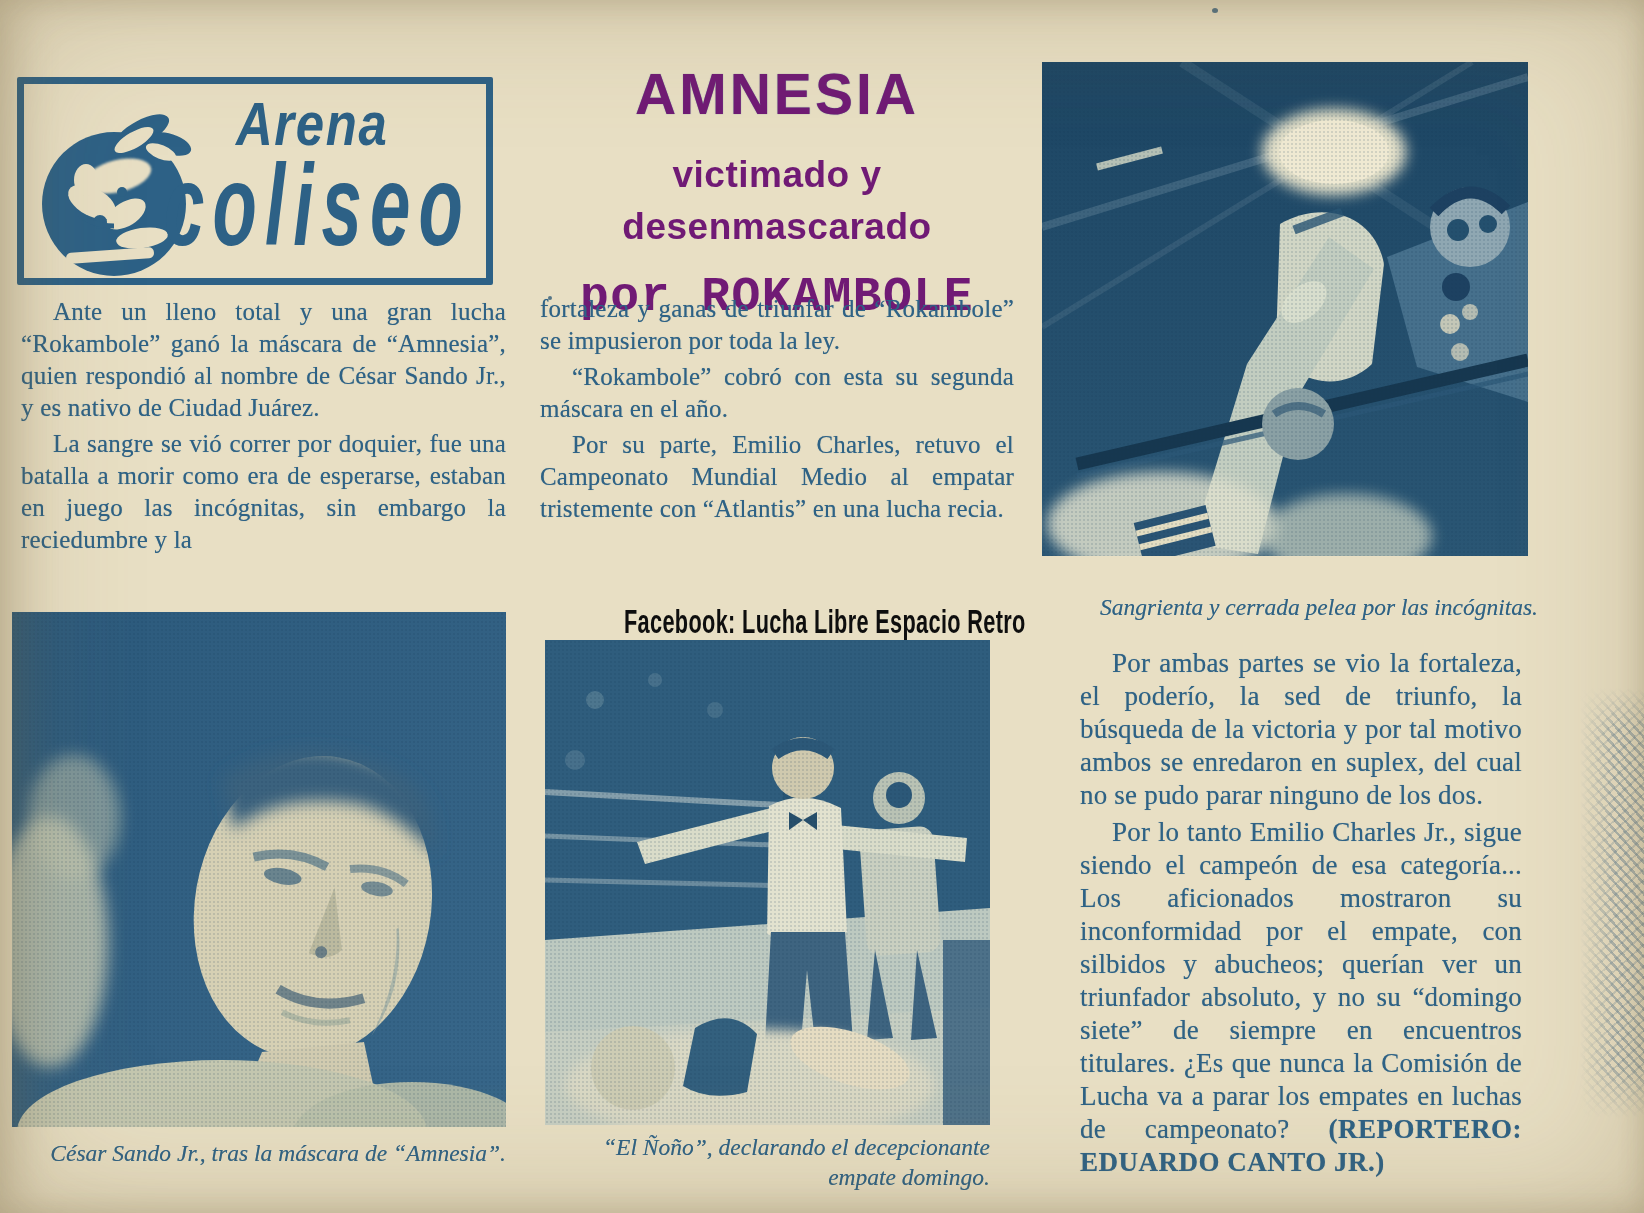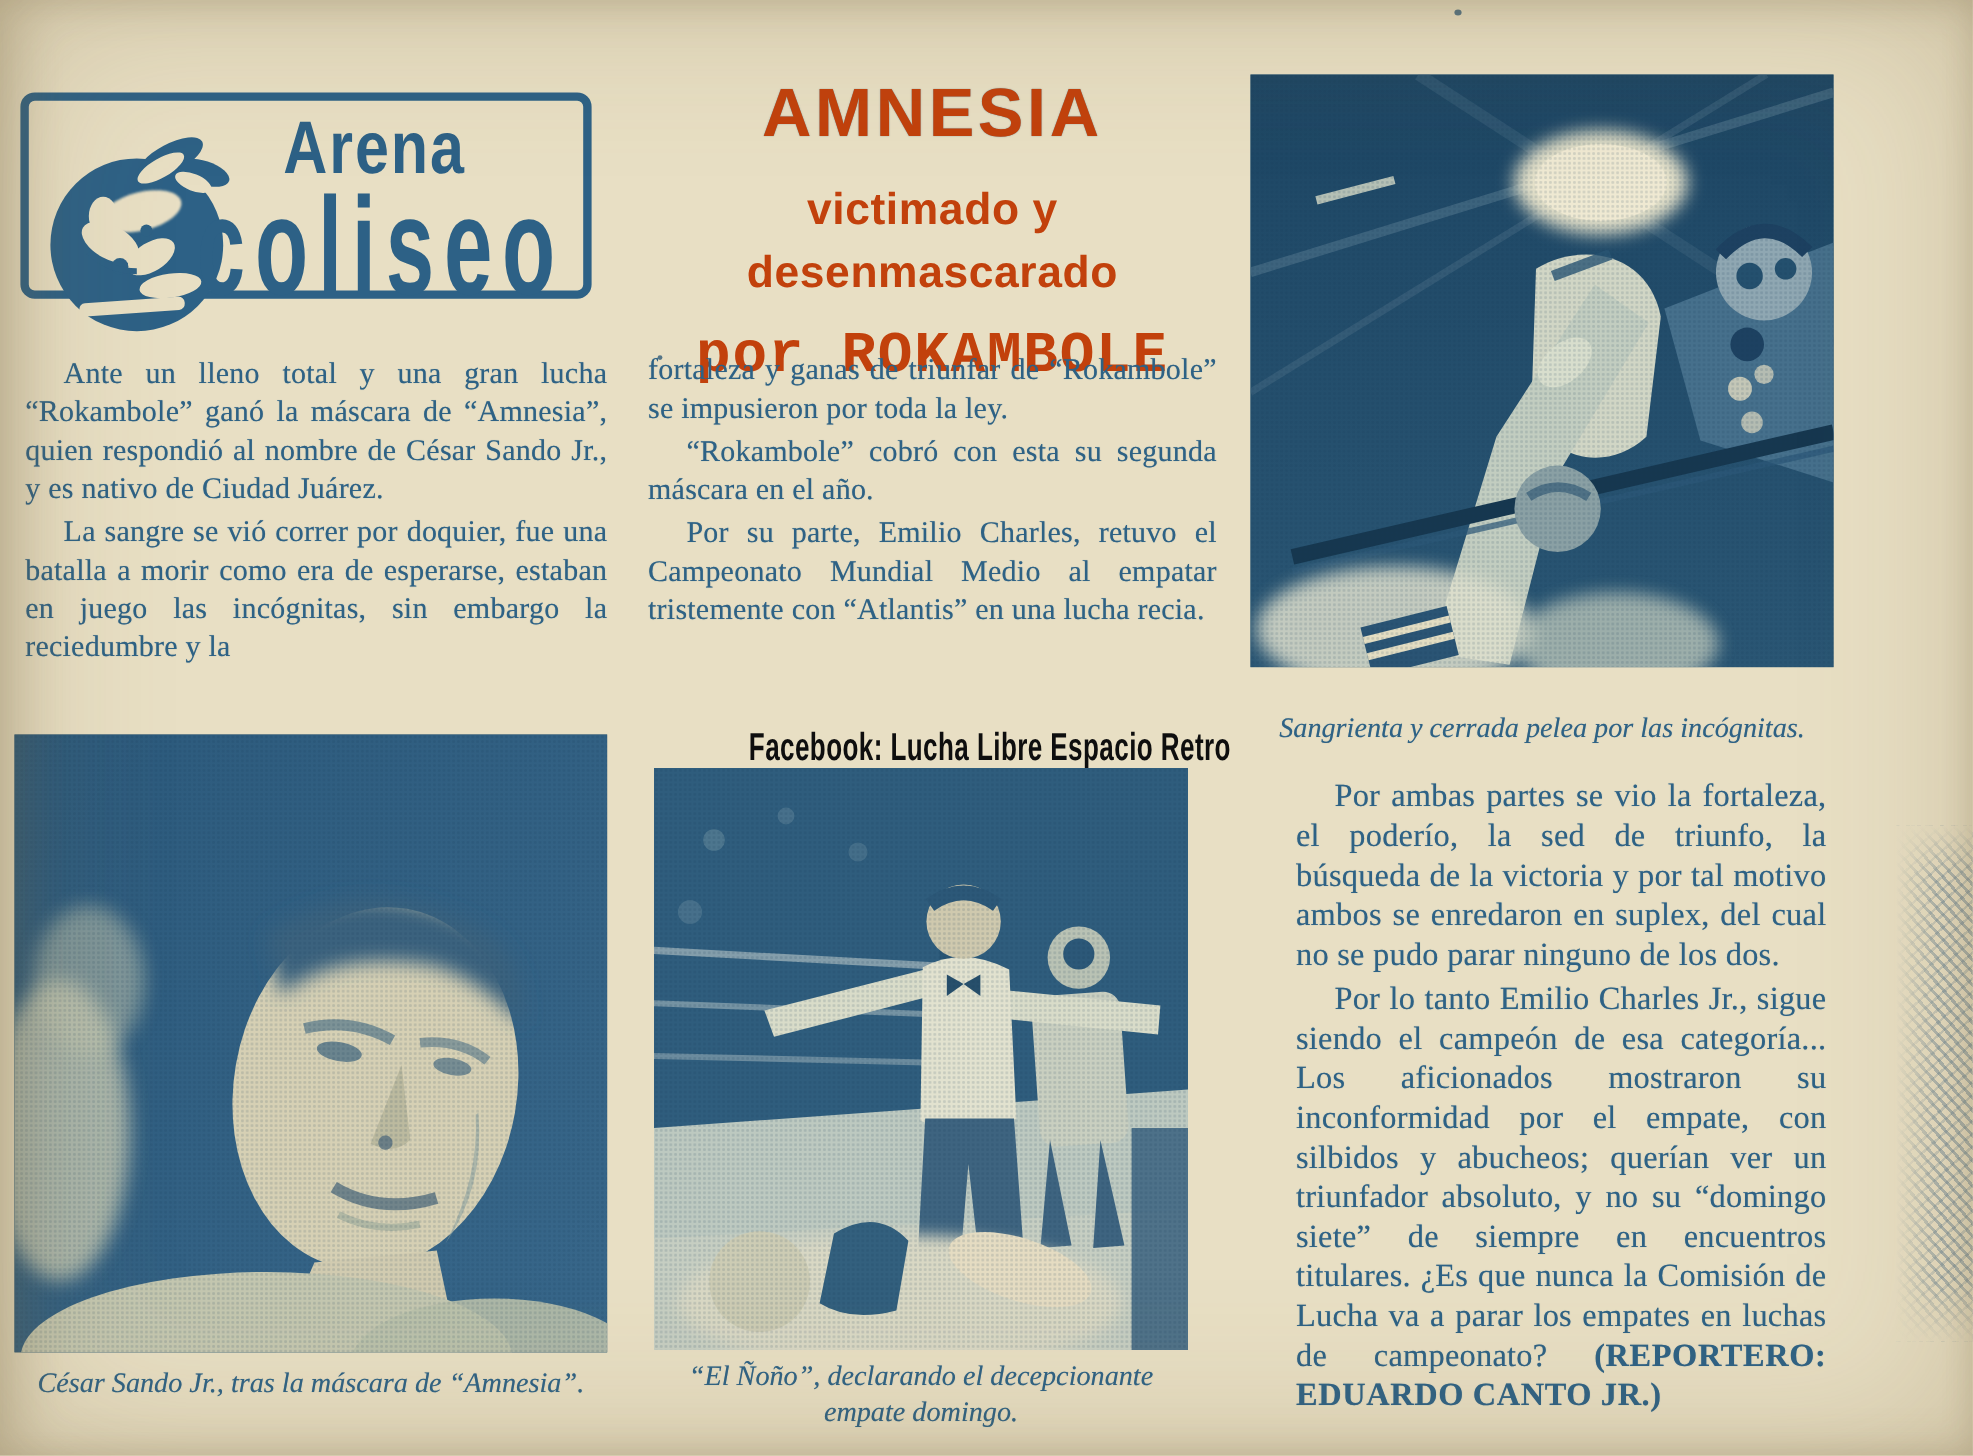--- a/index.html
+++ b/index.html
@@ -12,42 +12,42 @@
   .abs{position:absolute;}
   .vignette{
     position:absolute;inset:0;pointer-events:none;z-index:50;
     box-shadow:inset 0 0 140px rgba(125,104,62,.28), inset 18px 0 40px rgba(110,92,55,.22), inset -6px 0 22px rgba(110,92,55,.12);
   }
   p{margin:4px;text-align:justify;text-indent:32px;
     text-shadow:0 0 .7px rgba(46,98,133,.55);}
   p.noindent{text-indent:0;}
   .col{line-height:32px;font-size:25px;letter-spacing:.2px;}
   .col-right{line-height:33px;font-size:27px;}
-  .caption{font-style:italic;font-size:23.5px;line-height:30px;text-align:center;
+  .caption{font-style:italic;font-size:23.5px;line-height:30px;text-align:right;
     text-shadow:0 0 .6px rgba(46,98,133,.5);}
   
   .logo-box{
-    left:17px;top:77px;width:476px;height:172px;
-    border:7px solid #2d6186;box-sizing:border-box;border-radius:12px;
+    left:17px;top:77px;width:476px;height:208px;
+    border:7px solid #2d6186;box-sizing:border-box;border-radius:2px;font-style:italic;
   }
   .logo-arena{
     left:212px;top:4px;
     font-family:"Liberation Sans","DejaVu Sans",sans-serif;font-weight:bold;
     font-size:62px;color:#2d6186;letter-spacing:2px;
     transform:scaleX(.82);transform-origin:left top;white-space:nowrap;
   }
   .logo-coliseo{
     left:140px;top:55px;
     font-family:"Liberation Sans","DejaVu Sans",sans-serif;font-weight:bold;
     font-size:98px;color:#2d6186;letter-spacing:11px;
     transform:scaleX(.74) scaleY(1.18);transform-origin:left top;white-space:nowrap;
   }
   
   .headline{left:533px;top:64px;width:488px;text-align:center;
-    font-family:"Liberation Sans","DejaVu Sans",sans-serif;font-weight:bold;color:#c2410c;}
+    font-family:"Liberation Sans","DejaVu Sans",sans-serif;font-weight:bold;color:#701a75;}
   .headline .l1{font-size:57px;letter-spacing:3px;line-height:60px;
     text-shadow:0 0 1px rgba(43,95,131,.7);}
   .headline .l2{font-size:37px;letter-spacing:.5px;margin-top:25px;line-height:52px;}
   .headline .l3{font-size:48px;letter-spacing:1.5px;margin-top:23px;line-height:42px;font-family:Liberation Mono, monospace;}
   
   .watermark{
     left:624px;top:604px;width:600px;color:#0e0e0e;
     font-family:"Liberation Sans","DejaVu Sans",sans-serif;font-weight:700;
     font-size:31px;letter-spacing:.5px;white-space:nowrap;
     transform:scaleX(.70) scaleY(1.05);transform-origin:left top;

